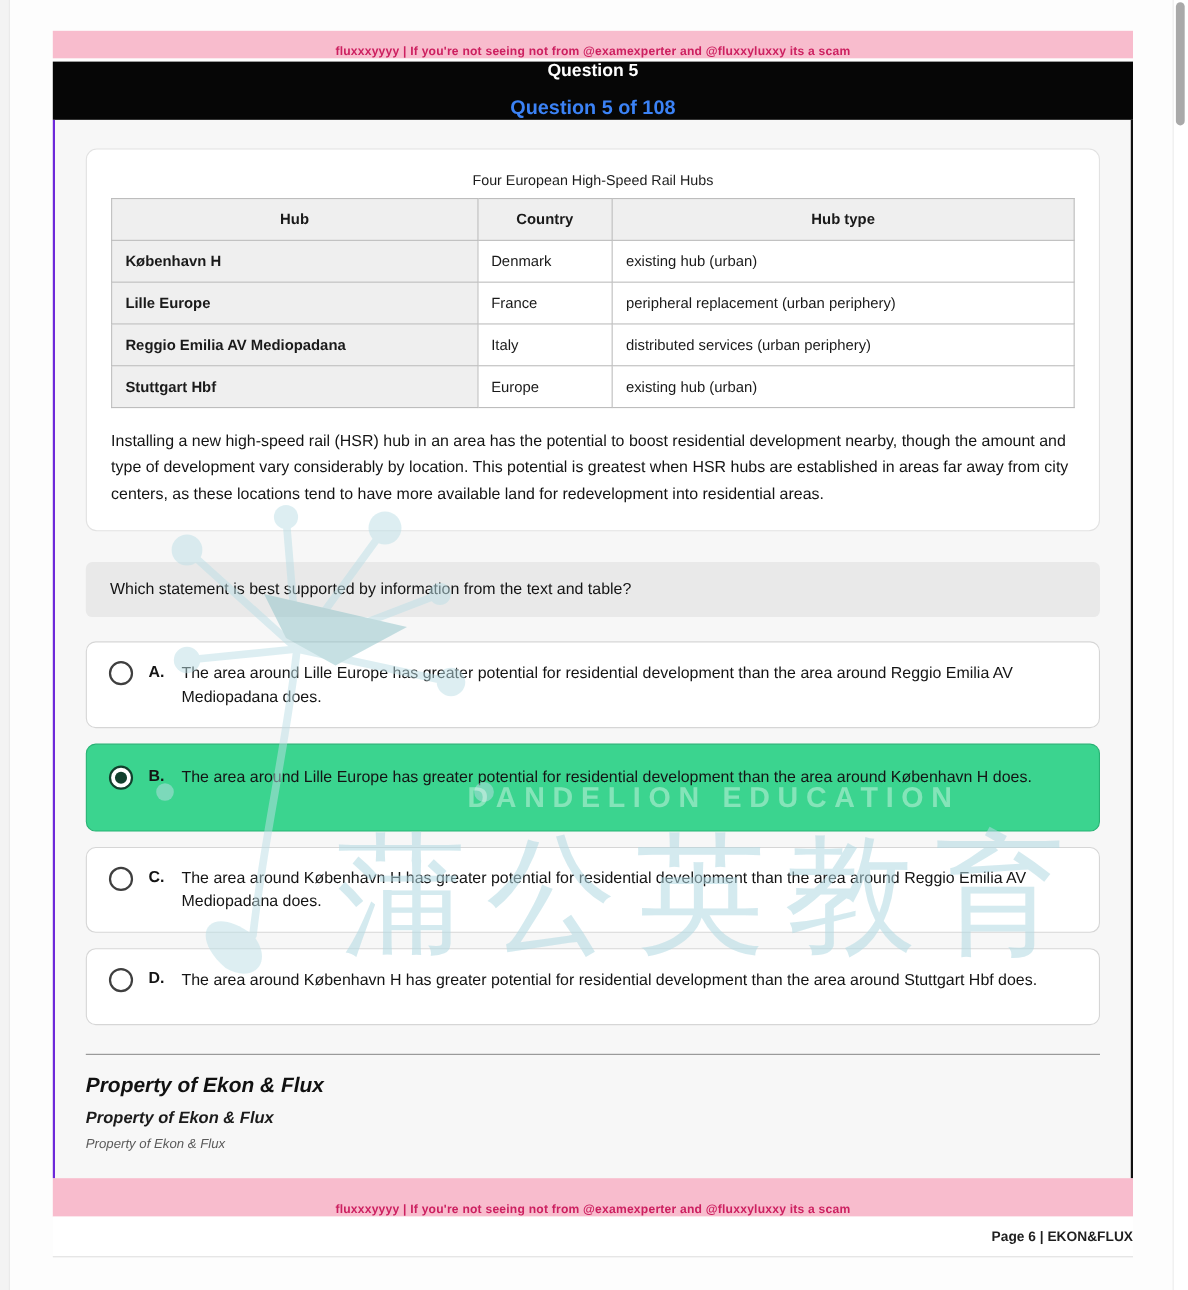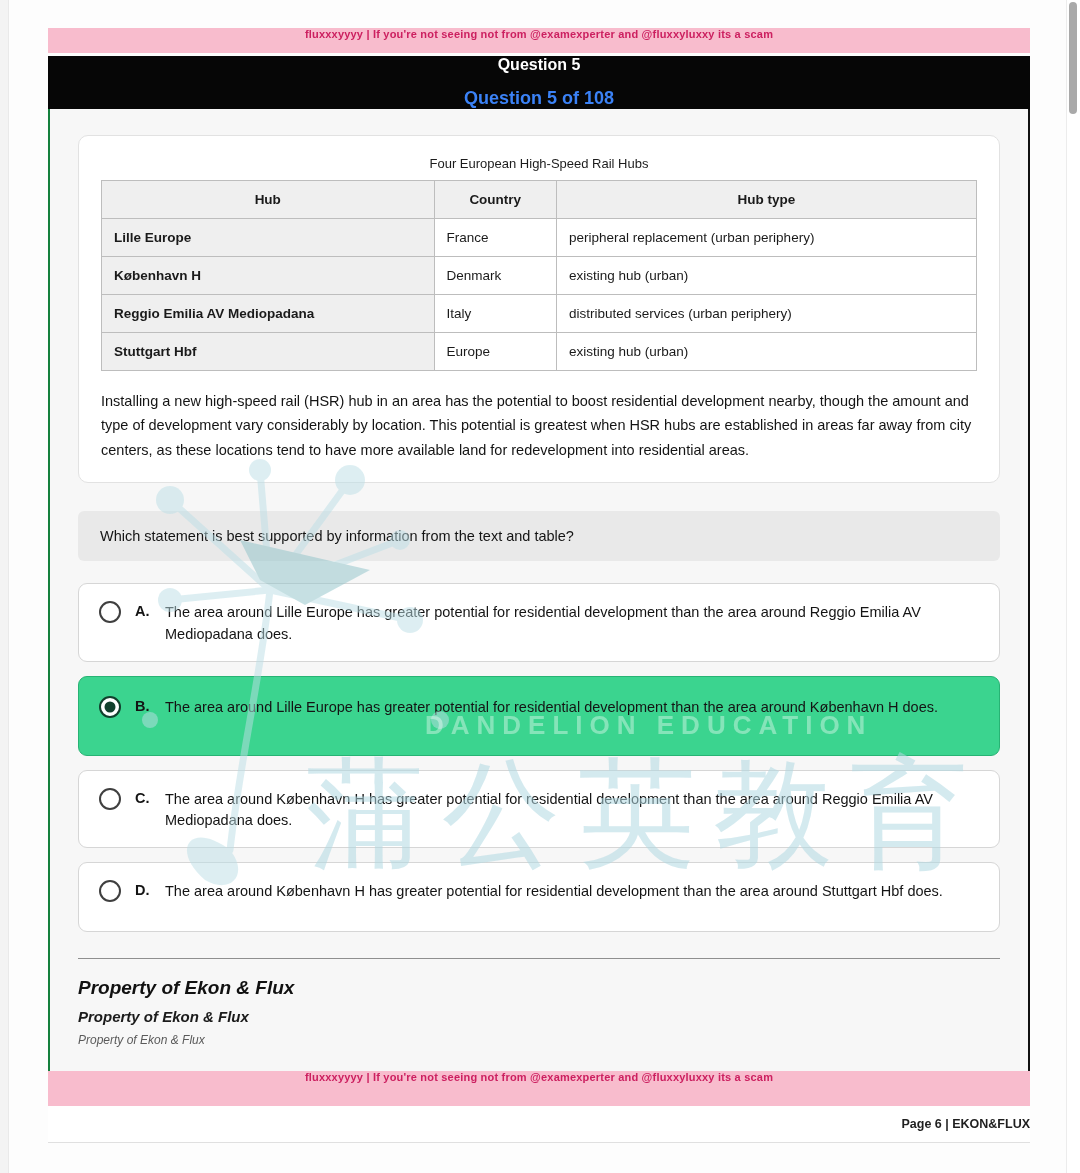--- a/index.html
+++ b/index.html
@@ -11,30 +11,30 @@
 
   
   .scrollbar-track { position:absolute; right:0; top:0; width:14px; height:100%;
                      background:#ffffff; border-left:1px solid #ececec; z-index:40; }
   .scrollbar-thumb { position:absolute; right:3px; top:2px; width:8px; height:112px;
                      background:#a9a9a9; border-radius:5px; }
 
   
   .sheet { position:absolute; left:48px; top:28px; width:982px; }
 
-  .banner { height:25px; background:#f8bccd; display:flex; align-items:flex-start;
+  .banner { height:25px; background:#f8bccd; display:flex; align-items:flex-end;
             justify-content:center; }
   .banner span { font-size:11px; font-weight:bold; color:#cc2060; letter-spacing:.2px; }
 
   .qheader { height:53px; background:#060606; display:flex; align-items:center;
              justify-content:space-between; padding:0 30px; margin-top:3px;flex-direction:column; }
   .qheader .title { color:#ffffff; font-size:16px; font-weight:bold; }
   .qheader .progress { color:#3b82f6; font-size:18px;font-weight:bold; }
 
-  .content { background:#f7f7f7; border-left:2px solid #15803d; border-right:2px solid #111;
+  .content { background:#f7f7f7; border-left:2px solid #6d28d9; border-right:2px solid #111;
              padding:26px 28px 24px; position:relative; }
 
   
   .card { background:#ffffff; border:1px solid #e2e2e2; border-radius:10px;
           padding:20px 22px 20px; }
   .tbl-title { text-align:center; font-size:13px; color:#1c1c1c; margin-bottom:9px; }
   table.hub-table { width:100%; border-collapse:collapse; border:1px solid #9c9c9c; }
   .hub-table th, .hub-table td { border:1px solid #bdbdbd; font-size:13.5px;
           color:#1a1a1a; padding:10px 12px; height:38px; }
   .hub-table th { background:#efefef; font-weight:bold; text-align:center; }
@@ -109,28 +109,28 @@
         <table class="hub-table">
           <thead>
             <tr>
               <th>Hub</th>
               <th>Country</th>
               <th>Hub type</th>
             </tr>
           </thead>
           <tbody>
             <tr>
+              <td class="hub-cell">København H</td>
+              <td class="country-cell">Denmark</td>
+              <td class="type-cell">existing hub (urban)</td>
+            </tr>
+            <tr>
               <td class="hub-cell">Lille Europe</td>
               <td class="country-cell">France</td>
               <td class="type-cell">peripheral replacement (urban periphery)</td>
-            </tr>
-            <tr>
-              <td class="hub-cell">København H</td>
-              <td class="country-cell">Denmark</td>
-              <td class="type-cell">existing hub (urban)</td>
             </tr>
             <tr>
               <td class="hub-cell">Reggio Emilia AV Mediopadana</td>
               <td class="country-cell">Italy</td>
               <td class="type-cell">distributed services (urban periphery)</td>
             </tr>
             <tr>
               <td class="hub-cell">Stuttgart Hbf</td>
               <td class="country-cell">Europe</td>
               <td class="type-cell">existing hub (urban)</td>

